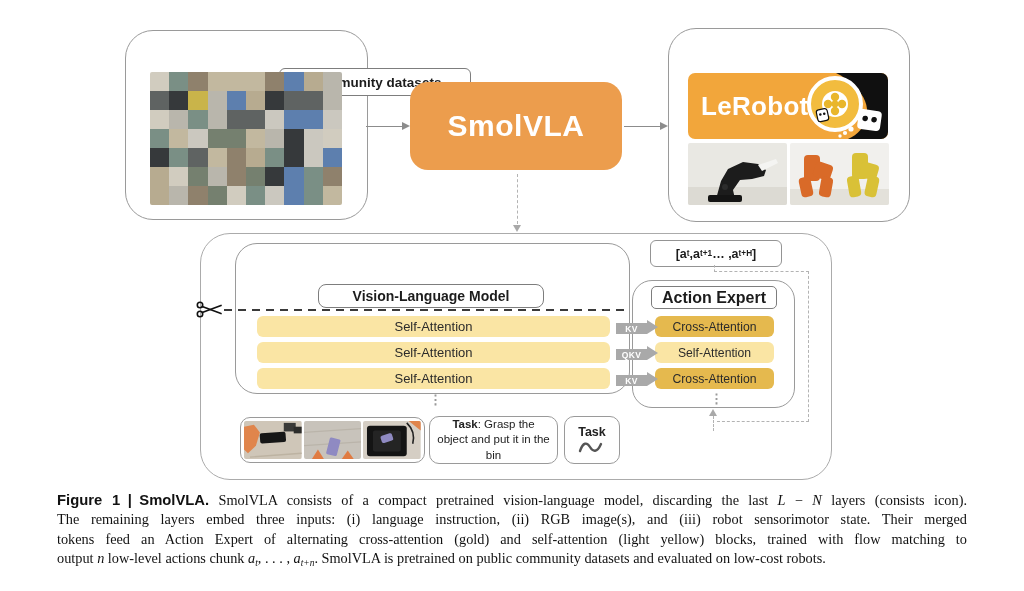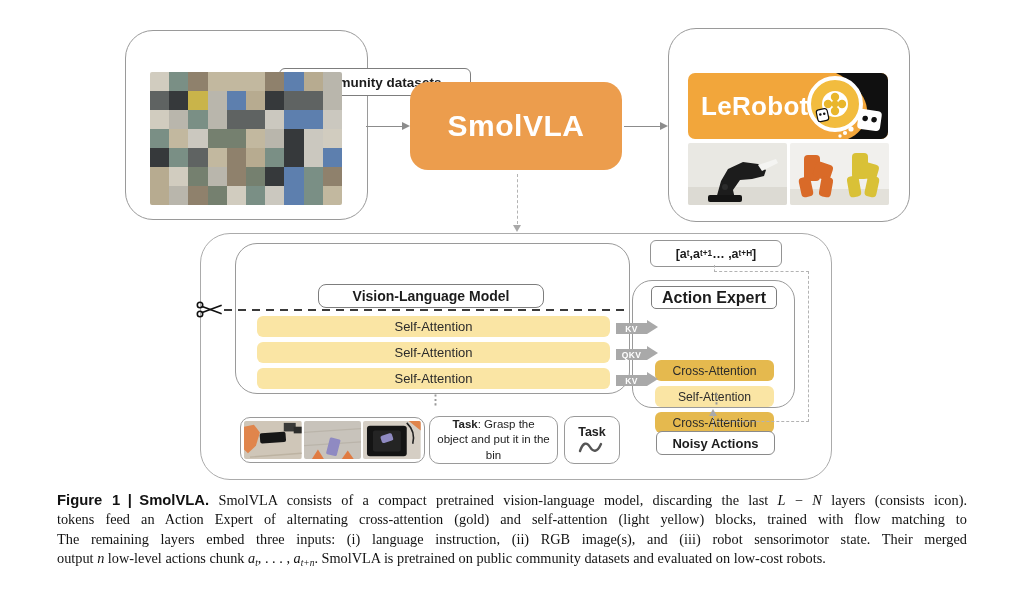--- a/index.html
+++ b/index.html
@@ -45,21 +45,21 @@
   .scissors{position:absolute;left:196px;top:300px;}
   .sa-bar{position:absolute;left:257px;width:353px;height:21px;background:var(--lightyellow,#FAE5A4);
     border-radius:6px;display:flex;align-items:center;justify-content:center;font-size:13px;color:#2b2b2b;}
   .ellipsis{position:absolute;color:#9a9a9a;font-size:13px;font-weight:700;line-height:1;}
 
   .outbox{position:absolute;left:650px;top:240px;width:130px;height:25px;border:1.6px solid #949494;border-radius:6px;
     background:#fff;display:flex;align-items:center;justify-content:center;font-weight:700;font-size:12.5px;color:#1c1c1c;}
   .aebox{left:632px;top:280px;width:161px;height:126px;border-radius:20px;}
   .lbl-ae{left:651px;top:286px;width:124px;height:21px;font-size:16px;border-radius:5px;}
   .ae-block{position:absolute;left:655px;width:119px;height:21px;border-radius:6px;display:flex;align-items:center;
-    justify-content:center;font-size:12.2px;color:#2b2b2b;margin-top:44px;}
+    justify-content:center;font-size:12.2px;color:#2b2b2b;}
   .ae-block.gold{background:var(--gold,#E5B94E);}
   .ae-block.light{background:var(--lightyellow,#FAE5A4);}
 
   .kvarrow{position:absolute;left:616px;height:14px;display:flex;align-items:flex-end;}
   .kvbody{width:31px;height:11px;background:var(--arrowgray,#A9A9A9);color:#fff;font-size:8.5px;font-weight:700;
     display:flex;align-items:center;justify-content:center;letter-spacing:.3px;}
   .kvhead{width:0;height:0;border-top:7px solid transparent;border-bottom:7px solid transparent;
     border-left:11px solid var(--arrowgray,#A9A9A9);}
 
   .noisy{position:absolute;left:656px;top:431px;width:117px;height:22px;border:1.6px solid #8a8a8a;border-radius:6px;
@@ -298,21 +298,20 @@
     <div class="kvhead"></div>
   </div>
 
   <div class="vdash" style="left:714px;top:265px;height:7px;"></div>
   <div class="hdash" style="left:714px;top:271px;width:95px;"></div>
   <div class="vdash" style="left:808px;top:271px;height:151px;"></div>
   <div class="hdash" style="left:717px;top:421px;width:92px;"></div>
   <div class="head-u" style="left:709px;top:409px;"></div>
   <div class="vdash" style="left:713px;top:416px;height:15px;"></div>
 
-  <div class="noisy">Noisy Actions</div>
 
   <div class="imgsbox">
     <svg viewBox="0 0 58 40" preserveAspectRatio="none">
       <rect width="58" height="40" fill="#cfc6b8"></rect>
       <path d="M0,6 L10,4 L16,12 L12,26 L4,34 L0,30 Z" fill="#e0854c"></path>
       <rect x="16" y="12" width="26" height="11" rx="2" transform="rotate(-4 29 17)" fill="#161616"></rect>
       <rect x="40" y="2" width="12" height="9" fill="#3a3a38"></rect>
       <rect x="50" y="6" width="8" height="7" fill="#2c2c2a"></rect>
       <line x1="6" y1="38" x2="58" y2="34" stroke="#bdb3a2" stroke-width="1.5"></line>
     </svg>
@@ -340,18 +339,18 @@
 
   <div class="statebox">
     <span>Task</span>
     <svg width="28" height="15" viewBox="0 0 28 15">
       <path d="M2,11 C5,2 9,2 12,7 C15,12 19,13 23,4" stroke="#555" stroke-width="2.4" fill="none" stroke-linecap="round"></path>
     </svg>
   </div>
 
   <div class="caption">
     <div class="cap-line"><span class="rt-figlabel">Figure 1 | SmolVLA.</span><span class="rt-n"> SmolVLA consists of a compact pretrained vision-language model, discarding the last </span><span class="rt-i">L</span><span class="rt-n"> − </span><span class="rt-i">N</span><span class="rt-n"> layers (consists icon).</span></div>
+    <div class="cap-line"><span class="rt-n">The remaining layers embed three inputs: (i) language instruction, (ii) RGB image(s), and (iii) robot sensorimotor state. Their merged</span></div>
     <div class="cap-line"><span class="rt-n">tokens feed an Action Expert of alternating cross-attention (gold) and self-attention (light yellow) blocks, trained with flow matching to</span></div>
-    <div class="cap-line"><span class="rt-n">The remaining layers embed three inputs: (i) language instruction, (ii) RGB image(s), and (iii) robot sensorimotor state. Their merged</span></div>
     <div class="cap-line last"><span class="rt-n">output </span><span class="rt-i">n</span><span class="rt-n"> low-level actions chunk </span><span class="rt-i">a</span><span class="rt-sub">t</span><span class="rt-n">, . . . , </span><span class="rt-i">a</span><span class="rt-sub">t+n</span><span class="rt-n">. SmolVLA is pretrained on public community datasets and evaluated on low-cost robots.</span></div>
   </div>
 
 </div>
 
 </body></html>

